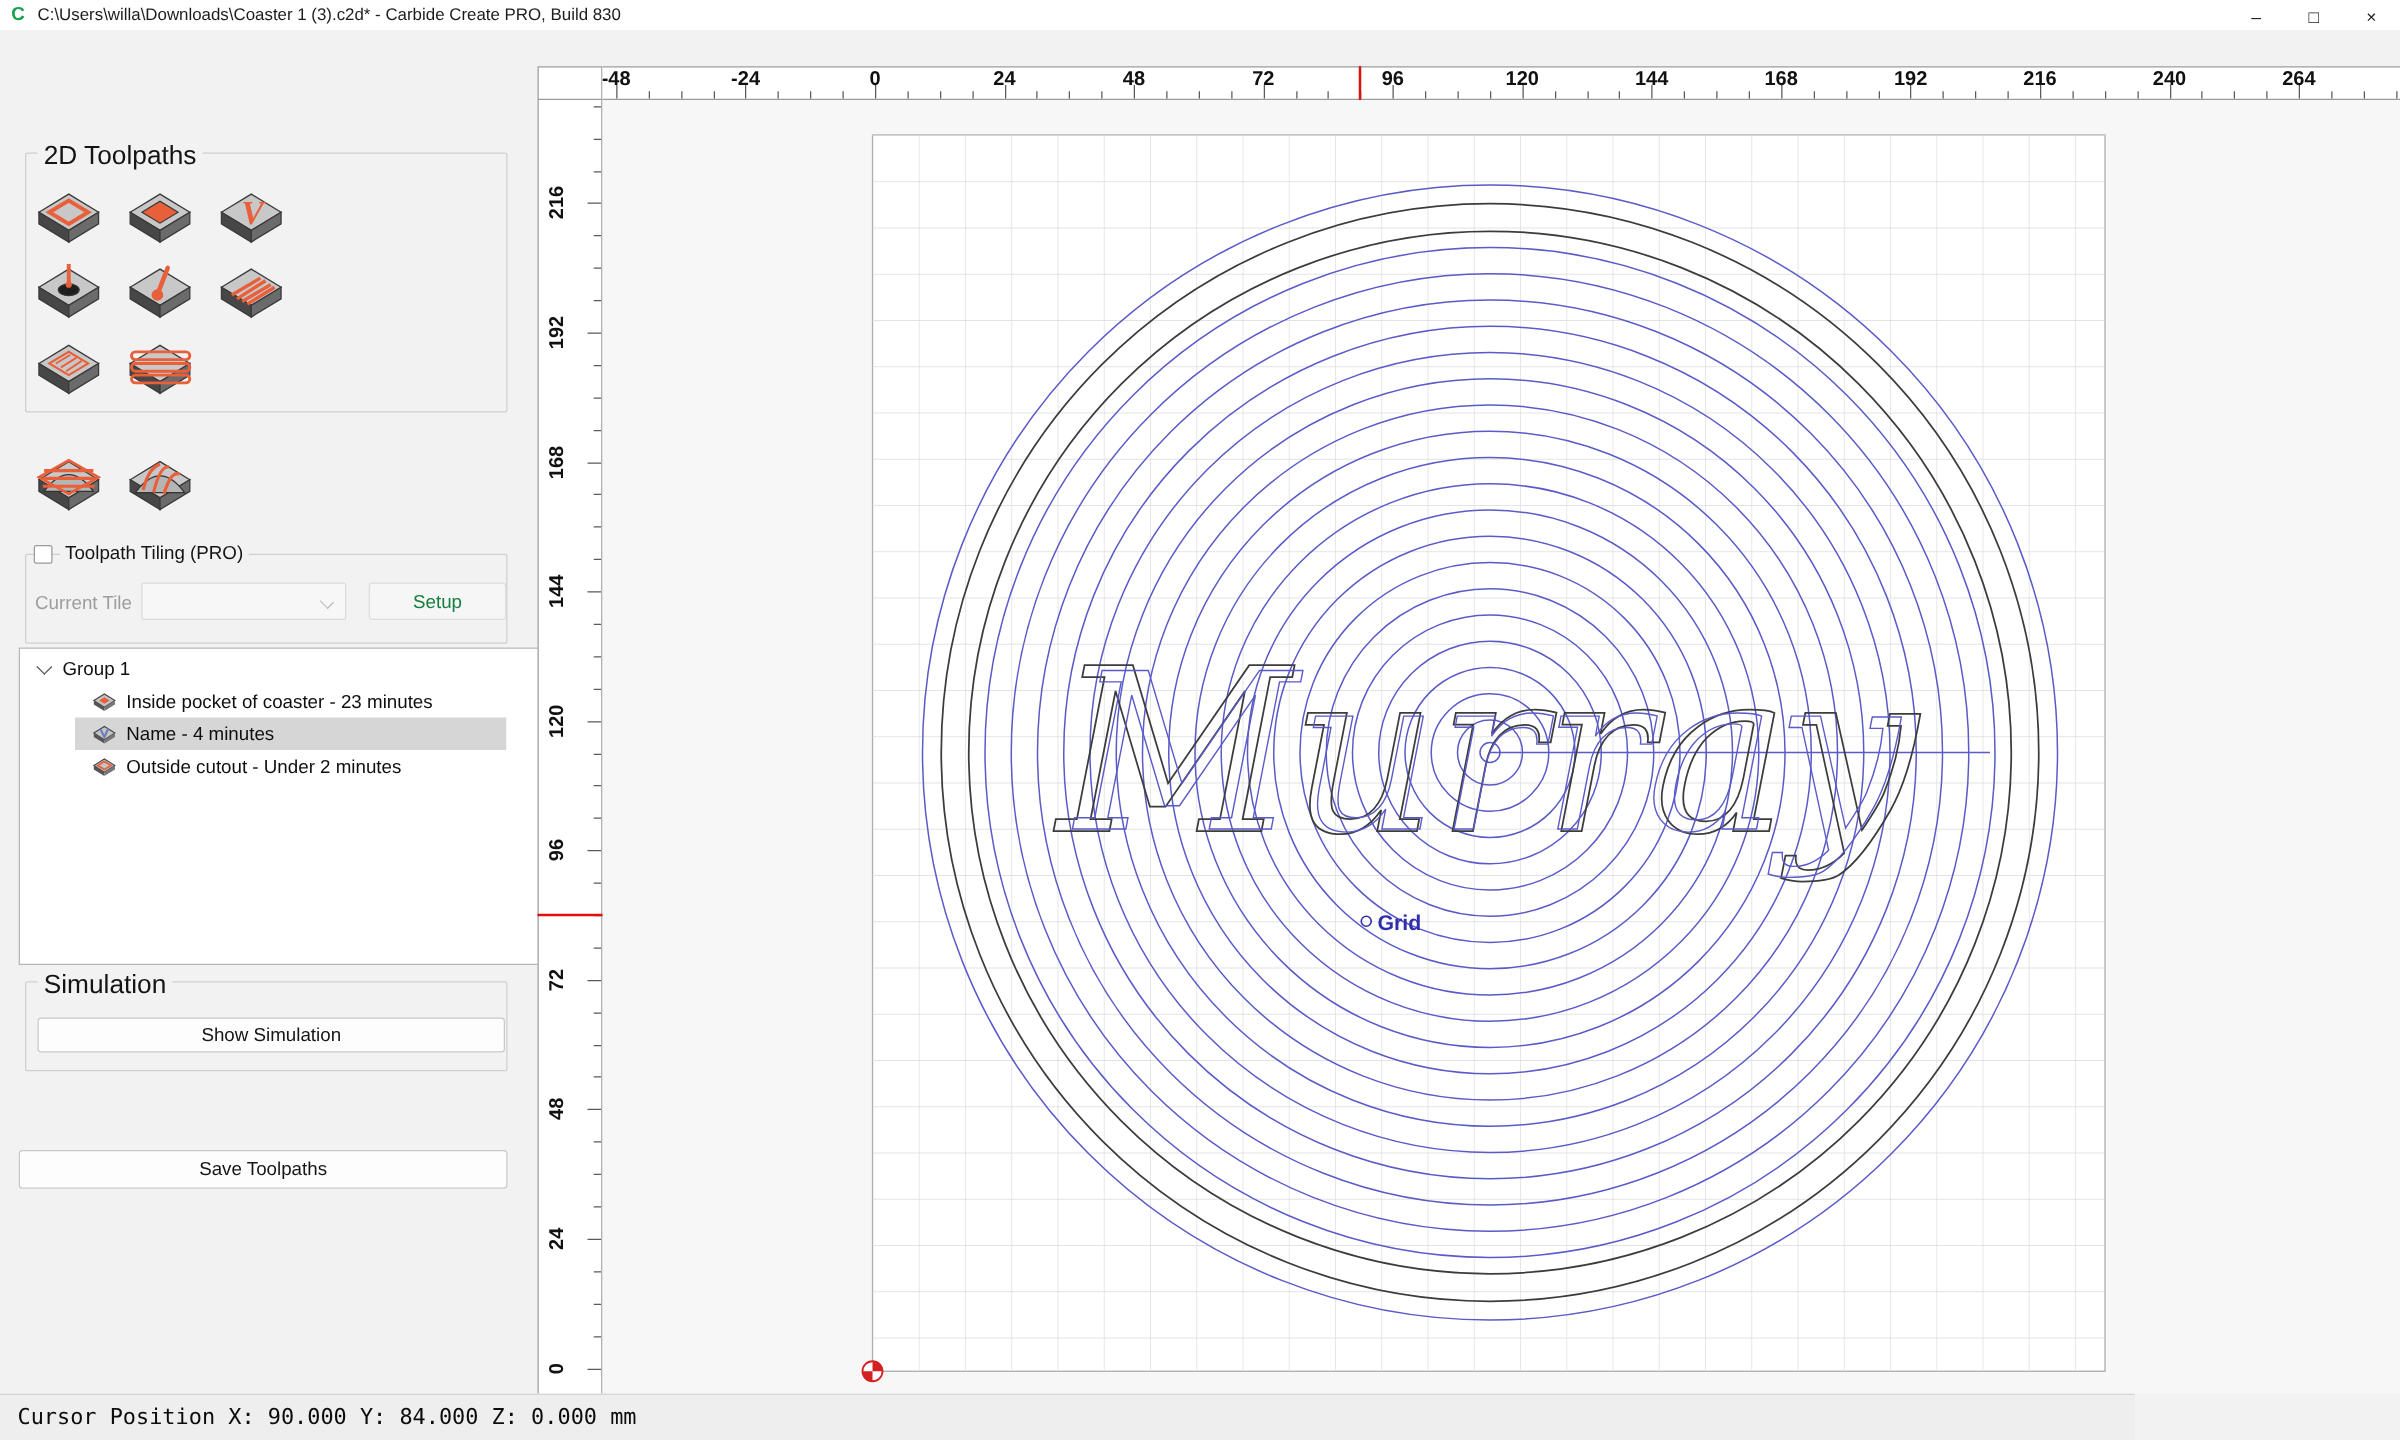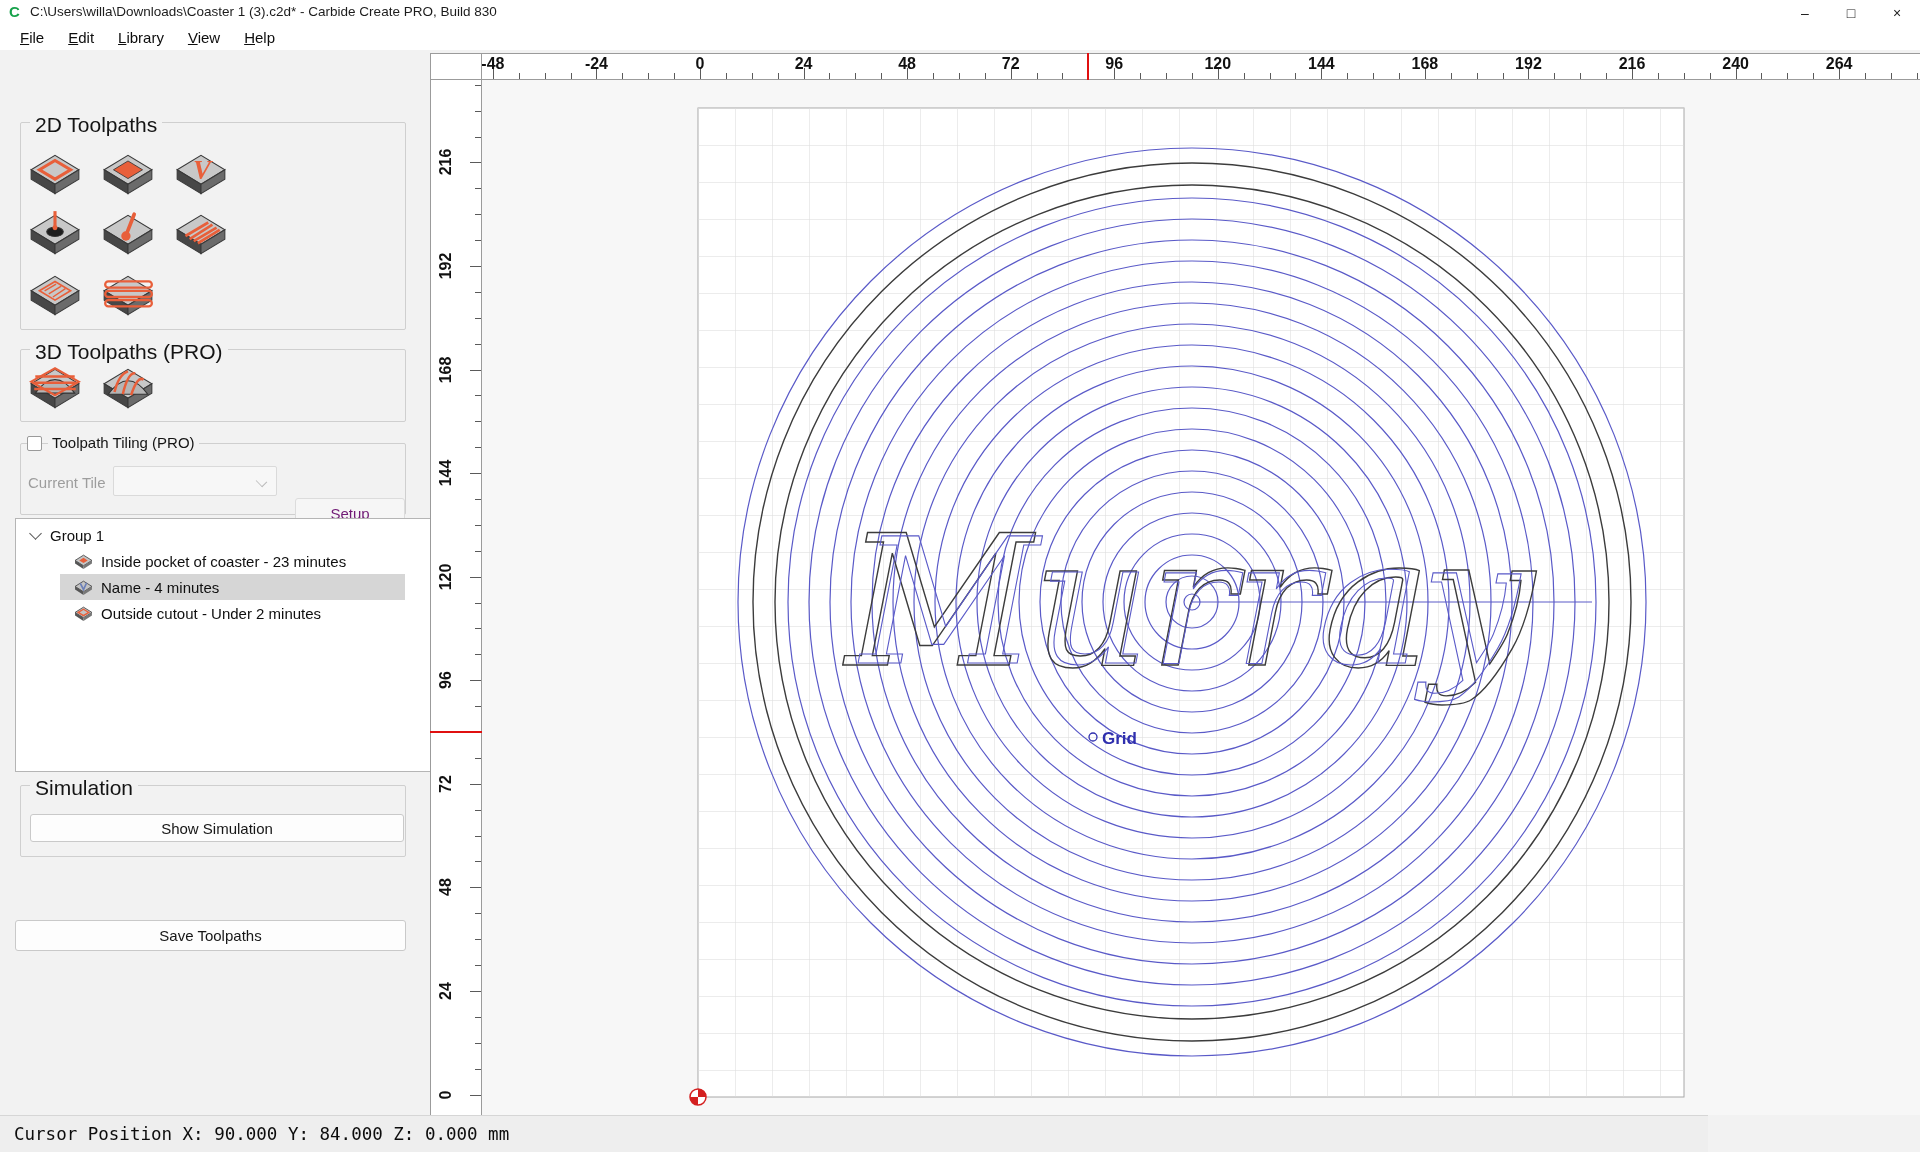--- a/index.html
+++ b/index.html
@@ -25,21 +25,21 @@
   .gbox{position:absolute;border:1px solid #cfcfcf;border-radius:2px;box-sizing:border-box;}
   .gbox-title{position:absolute;top:-10px;left:9px;background:#f2f2f2;padding:0 5px;font-size:21px;color:#141414;white-space:nowrap;}
   .icon-btn{position:absolute;width:56px;height:56px;cursor:pointer;}
   .checkbox{position:absolute;width:15px;height:15px;background:#fff;border:1px solid #9a9a9a;border-radius:2px;box-sizing:border-box;}
   .cb-label{position:absolute;font-size:15px;color:#141414;background:#f2f2f2;padding:0 4px;white-space:nowrap;}
   .dim-label{position:absolute;font-size:15px;color:#9d9d9d;}
   .combo{position:absolute;background:#f7f7f7;border:1px solid #dadada;border-radius:2px;box-sizing:border-box;}
   .combo .chev{position:absolute;right:10px;top:10px;width:8px;height:8px;border-right:1.5px solid #b9b9b9;border-bottom:1.5px solid #b9b9b9;transform:rotate(45deg) scale(1,.8);}
   .btn{position:absolute;background:#fdfdfd;border:1px solid #c9c9c9;border-radius:3px;font-size:15px;color:#161616;
        display:flex;align-items:center;justify-content:center;box-sizing:border-box;cursor:pointer;}
-  .btn.dim{color:#701a75;background:#f6f6f6;border-color:#dcdcdc;margin-top:32px;}
+  .btn.dim{color:#15803d;background:#f6f6f6;border-color:#dcdcdc;}
   .treebox{position:absolute;background:#ffffff;border:1px solid #b5b5b5;box-sizing:border-box;}
   .tree-row{position:absolute;left:1px;display:flex;align-items:center;height:25px;font-size:15px;color:#0f0f0f;white-space:nowrap;}
   .tree-row .chev{width:8px;height:8px;border-right:1.6px solid #555;border-bottom:1.6px solid #555;transform:rotate(45deg);margin:-4px 10px 0 14px;}
   .tree-sel{position:absolute;background:#d6d6d6;}
   .tree-ico{margin:0 8px 0 0;}
   
   .corner{position:absolute;left:430px;top:53px;width:52px;height:27px;background:#fff;border:1px solid #9b9b9b;box-sizing:border-box;}
   .ruler-top{position:absolute;left:482px;top:53px;width:1438px;height:27px;background:#fff;border-top:1px solid #9b9b9b;border-bottom:1px solid #9b9b9b;box-sizing:border-box;overflow:hidden;}
   .ruler-left{position:absolute;left:430px;top:80px;width:52px;height:1035px;background:#fff;border-left:1px solid #9b9b9b;border-right:1px solid #9b9b9b;box-sizing:border-box;overflow:hidden;}
   .tick{position:absolute;background:#5a5a5a;}
@@ -60,27 +60,20 @@
   <div class="titlebar">
     <span class="logo">C</span>
     <span class="title-text">C:\Users\willa\Downloads\Coaster 1 (3).c2d* - Carbide Create PRO, Build 830</span>
     <div class="win-controls">
       <span class="win-btn">–</span>
       <span class="win-btn">□</span>
       <span class="win-btn">×</span>
     </div>
   </div>
 
-  <div class="menubar" id="menubar">
-      <span class="menu-item"><u>F</u>ile</span>
-      <span class="menu-item"><u>E</u>dit</span>
-      <span class="menu-item"><u>L</u>ibrary</span>
-      <span class="menu-item"><u>V</u>iew</span>
-      <span class="menu-item"><u>H</u>elp</span>
-    </div>
 
 
   <div class="panel" id="panel">
 
     <div class="gbox" style="left:20px;top:30px;width:386px;height:208px;">
       <span class="gbox-title">2D Toolpaths</span>
     </div>
     <div id="icons2d">
         <div class="icon-btn" style="left: 27px; top: 56px;"><svg width="56" height="56" viewBox="0 0 54 54" xmlns="http://www.w3.org/2000/svg">
             <polygon points="4,21 27,7 50,21 27,35" fill="#c8c8c8" stroke="#3a3a3a" stroke-width="1"></polygon>
@@ -142,23 +135,20 @@
             <polygon points="4,21 27,35 27,44 4,30" fill="#474747" stroke="#3a3a3a" stroke-width="1"></polygon>
             <polygon points="50,21 27,35 27,44 50,30" fill="#6b6b6b" stroke="#3a3a3a" stroke-width="1"></polygon>
             <g fill="none" stroke="#e85f3a" stroke-width="2.2">
               <rect x="5" y="12" width="45" height="6" rx="3"></rect>
               <rect x="5" y="21" width="45" height="6" rx="3"></rect>
               <rect x="5" y="30" width="45" height="6" rx="3"></rect>
             </g>
           </svg></div>
       </div>
 
-    <div class="gbox" style="left:20px;top:257px;width:386px;height:73px;">
-      <span class="gbox-title">3D Toolpaths (PRO)</span>
-    </div>
     <div id="icons3d">
         <div class="icon-btn" style="left: 27px; top: 270px;"><svg width="56" height="56" viewBox="0 0 54 54" xmlns="http://www.w3.org/2000/svg">
             <polygon points="4,21 27,7 50,21 27,35" fill="#c8c8c8" stroke="#3a3a3a" stroke-width="1"></polygon>
             <polygon points="4,21 27,35 27,44 4,30" fill="#474747" stroke="#3a3a3a" stroke-width="1"></polygon>
             <polygon points="50,21 27,35 27,44 50,30" fill="#6b6b6b" stroke="#3a3a3a" stroke-width="1"></polygon>
             <path d="M8,30 Q27,4 46,30 Z" fill="#b5b5b5" stroke="#333"></path>
             <polygon points="4,19 27,6 50,19 27,32" fill="none" stroke="#e85f3a" stroke-width="2"></polygon>
             <g stroke="#e85f3a" stroke-width="2.4">
               <line x1="8" y1="14" x2="46" y2="14"></line>
               <line x1="7" y1="20" x2="47" y2="20"></line>

